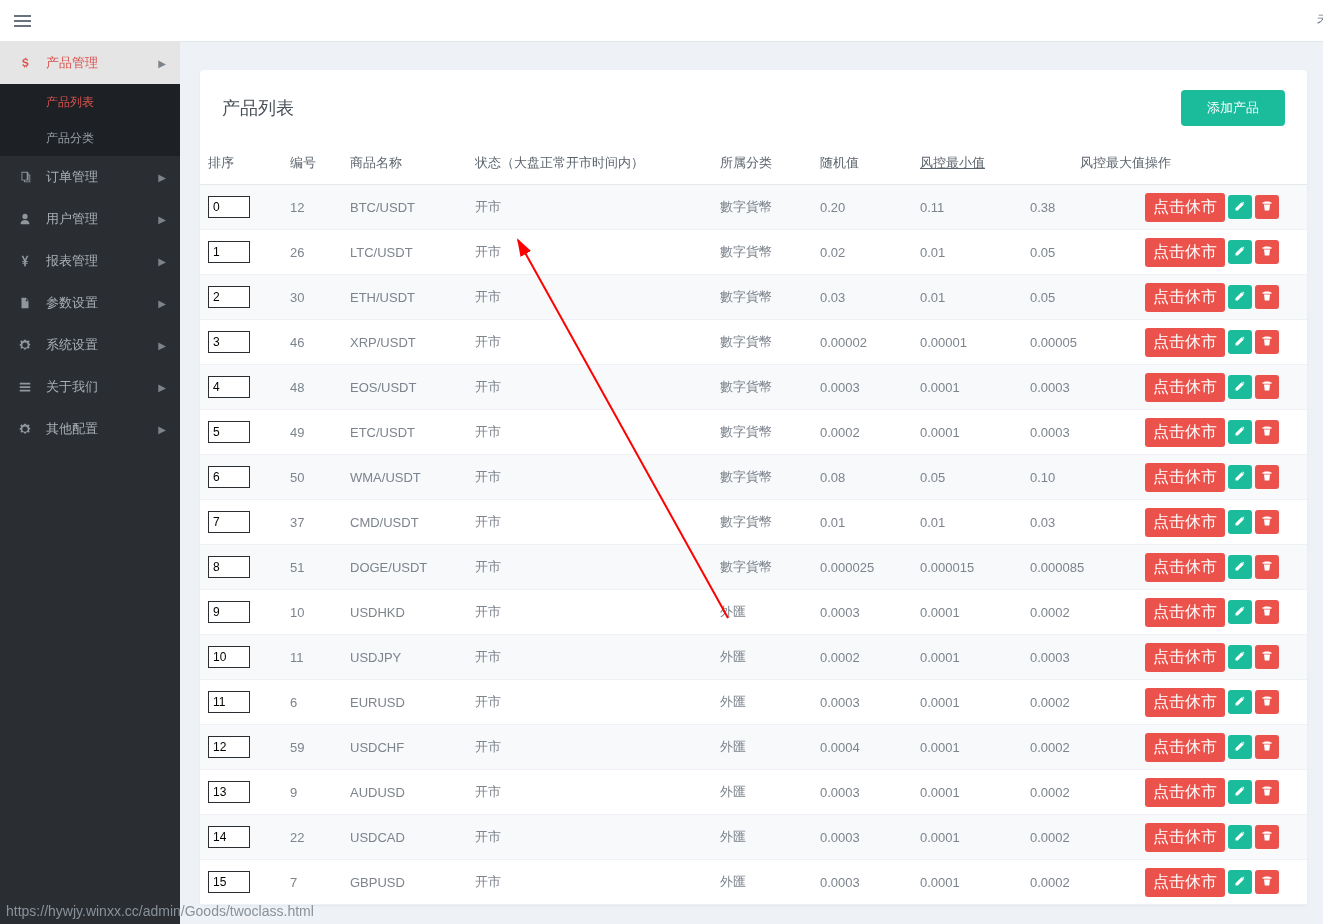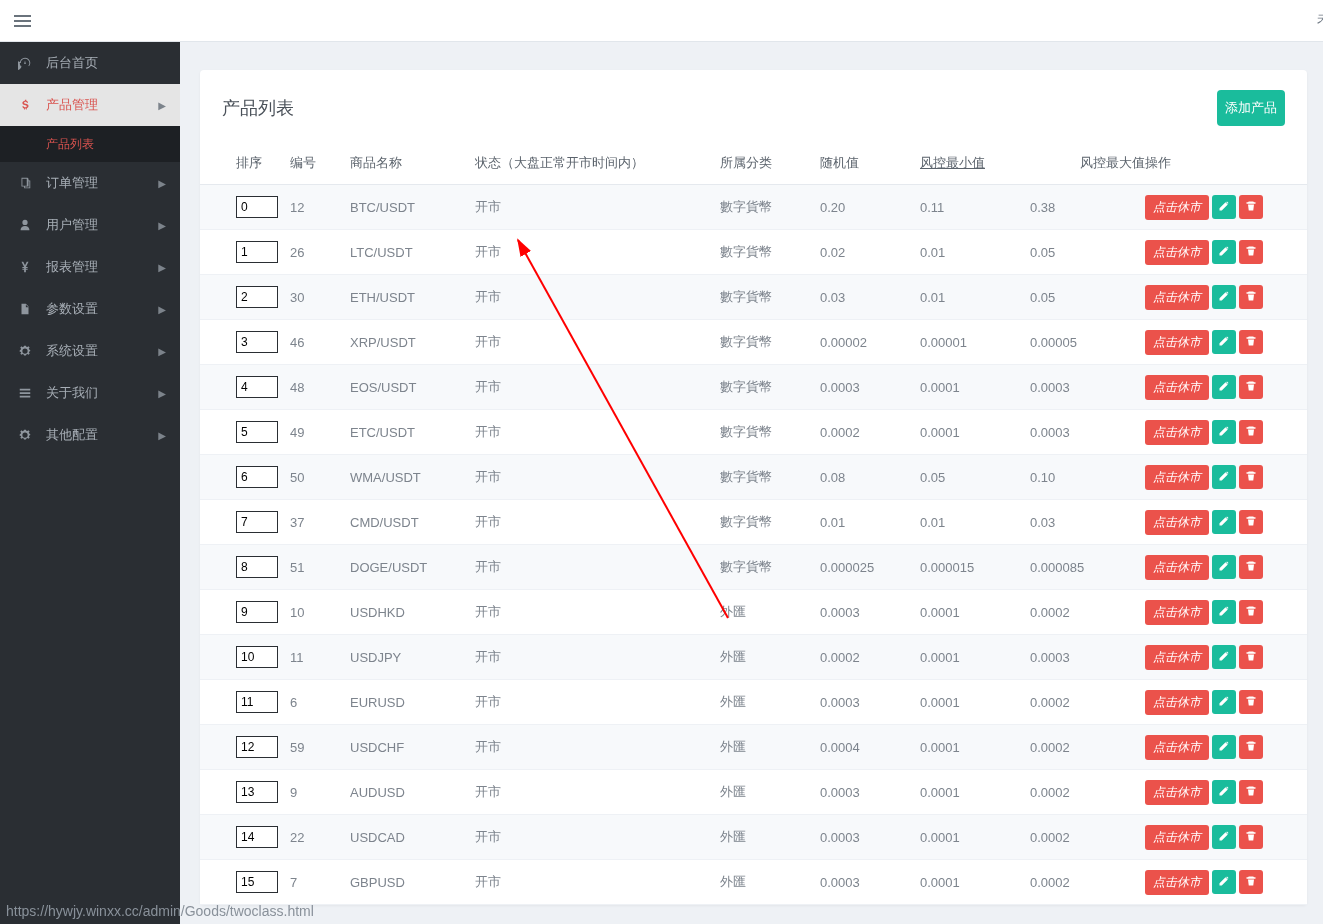--- a/index.html
+++ b/index.html
@@ -15,29 +15,29 @@
 .nav-item.active { background:#e5e5e5; color:#d9534f; }
 .nav-item.active .ico { color:#d9534f; }
 .nav-item .caret { position:absolute; right:14px; font-size:10px; color:#7c838b;}
 .sub-nav { background:#1d2024; }
 .sub-item { display:block; height:36px; line-height:36px; padding-left:46px; color:#9aa1a9; cursor:pointer; font-size:12px; }
 .sub-item.active { color:#d9534f; }
 .content { flex:1; padding:28px 16px 16px 20px; overflow:auto; }
 .panel { background:#fff; border-radius:4px; box-shadow:0 1px 3px rgba(0,0,0,.05); }
 .panel-head { display:flex; align-items:center; justify-content:space-between; padding:20px 22px 18px; }
 .panel-title { font-size:18px; color:#4a5159; font-weight:500; }
-.btn-add { background:#1abc9c; color:#fff; border:none; border-radius:4px; padding:9px 8px; font-size:13px; cursor:pointer; }
+.btn-add { background:#1abc9c; color:#fff; border:none; border-radius:4px; padding:9px 26px; font-size:13px; cursor:pointer; }
 table { width:100%; border-collapse:collapse; }
 th { text-align:left; font-weight:500; color:#5b636c; font-size:13px; padding:10px 0 12px; border-bottom:1px solid #e5e9ee;}
-th:first-child, td:first-child { padding-left:36px; }
+th:first-child, td:first-child { padding-left:8px; }
 td { border-bottom:1px solid #eef1f5; color:#7d848d; font-size:13px; height:45px; }
 tbody tr:nth-child(odd){ background:#f7f9fb; }
 tbody tr:nth-child(even){ background:#fff; }
 .sort-input { width:42px; height:22px; border:1px solid #2a2e33; text-align:left; padding:0 4px; font-size:12px; }
-.btn-action { background:#eb524b; color:#fff; border:none; border-radius:3px; font-size:12px; padding:4px 8px; cursor:pointer;font-style:italic; }
+.btn-action { background:#eb524b; color:#fff; border:none; border-radius:3px; font-size:16px; padding:4px 8px; cursor:pointer; }
 .btn-icon { width:24px; height:24px; border:none; border-radius:3px; color:#fff; display:inline-flex; align-items:center; justify-content:center; cursor:pointer; font-size:12px; margin-left:3px; padding:0;}
 .btn-edit { background:#1abc9c; }
 .btn-del { background:#eb524b; }
 .ops { display:flex; align-items:center; }
 .status-url { position:absolute; bottom:5px; left:6px; color:#89919a; font-size:14px; }
 .arrow-layer { position:absolute; pointer-events:none; }
 svg.ico-svg { width:14px; height:14px; fill:currentColor; }
 .col-sort{width:90px;} .col-id{width:60px;} .col-name{width:125px;} .col-status{width:245px;} .col-cat{width:100px;} .col-rv{width:100px;} .col-min{width:110px;text-decoration:underline;} .col-max{width:115px;text-align:right;}
 </style>
 </head>
@@ -47,39 +47,32 @@
   <div class="hamburger">
       <span></span>
       <span></span>
       <span></span>
     </div>
   <div class="top-right">未登</div>
 </div>
 
 <div class="layout">
   <nav class="sidebar" id="sidebar">
-      <div class="nav-item">
-        <span class="ico">
-          <svg class="ico-svg" viewBox="0 0 16 16">
-            <path d="M8 2a6 6 0 00-6 6c0 1.4.5 2.7 1.3 3.7l.7-.7A5 5 0 113 8a5 5 0 0110 0c0 1.2-.4 2.3-1.1 3.1l.7.7A6 6 0 008 2zm0 3l-1 4h2l-1-4z"></path>
-          </svg>
-        </span>
-        <span>后台首页</span>
-      </div>
       <div class="nav-item active">
         <span class="ico">
           <svg class="ico-svg" viewBox="0 0 16 16">
             <path d="M7 2v1.5c-1 .2-2 1-2 2.2 0 1.5 1.3 2 2.5 2.3C9 8.3 10 8.6 10 9.5c0 .8-.7 1.2-1.7 1.2-1 0-1.8-.5-1.8-1.3H5c0 1.4 1 2.3 2 2.5V13h1v-1c.3 0 .7 0 1-.1V13h1v-1.3c1.1-.4 2-1.2 2-2.5 0-1.8-1.6-2.2-3-2.6C7.8 6.3 7 6 7 5.3c0-.6.6-1 1.5-1s1.5.4 1.5 1h1.5c0-1.2-.9-2-2-2.3V2H8V3c-.3 0-.7 0-1 .1V2z"></path>
           </svg>
         </span>
         <span>产品管理</span>
         <span class="caret">▶</span>
       </div>
       <div class="sub-nav">
         <a class="sub-item active">产品列表</a>
+        <a class="sub-item">产品分类</a>
       </div>
       <div class="nav-item">
         <span class="ico">
           <svg class="ico-svg" viewBox="0 0 16 16">
             <path d="M4 2h7l1 1v2h2v9H7v-2H4V2zm1 1v8h5V3H5zm3 9v1h5V6h-1v6H8z"></path>
           </svg>
         </span>
         <span>订单管理</span>
         <span class="caret">▶</span>
       </div>

